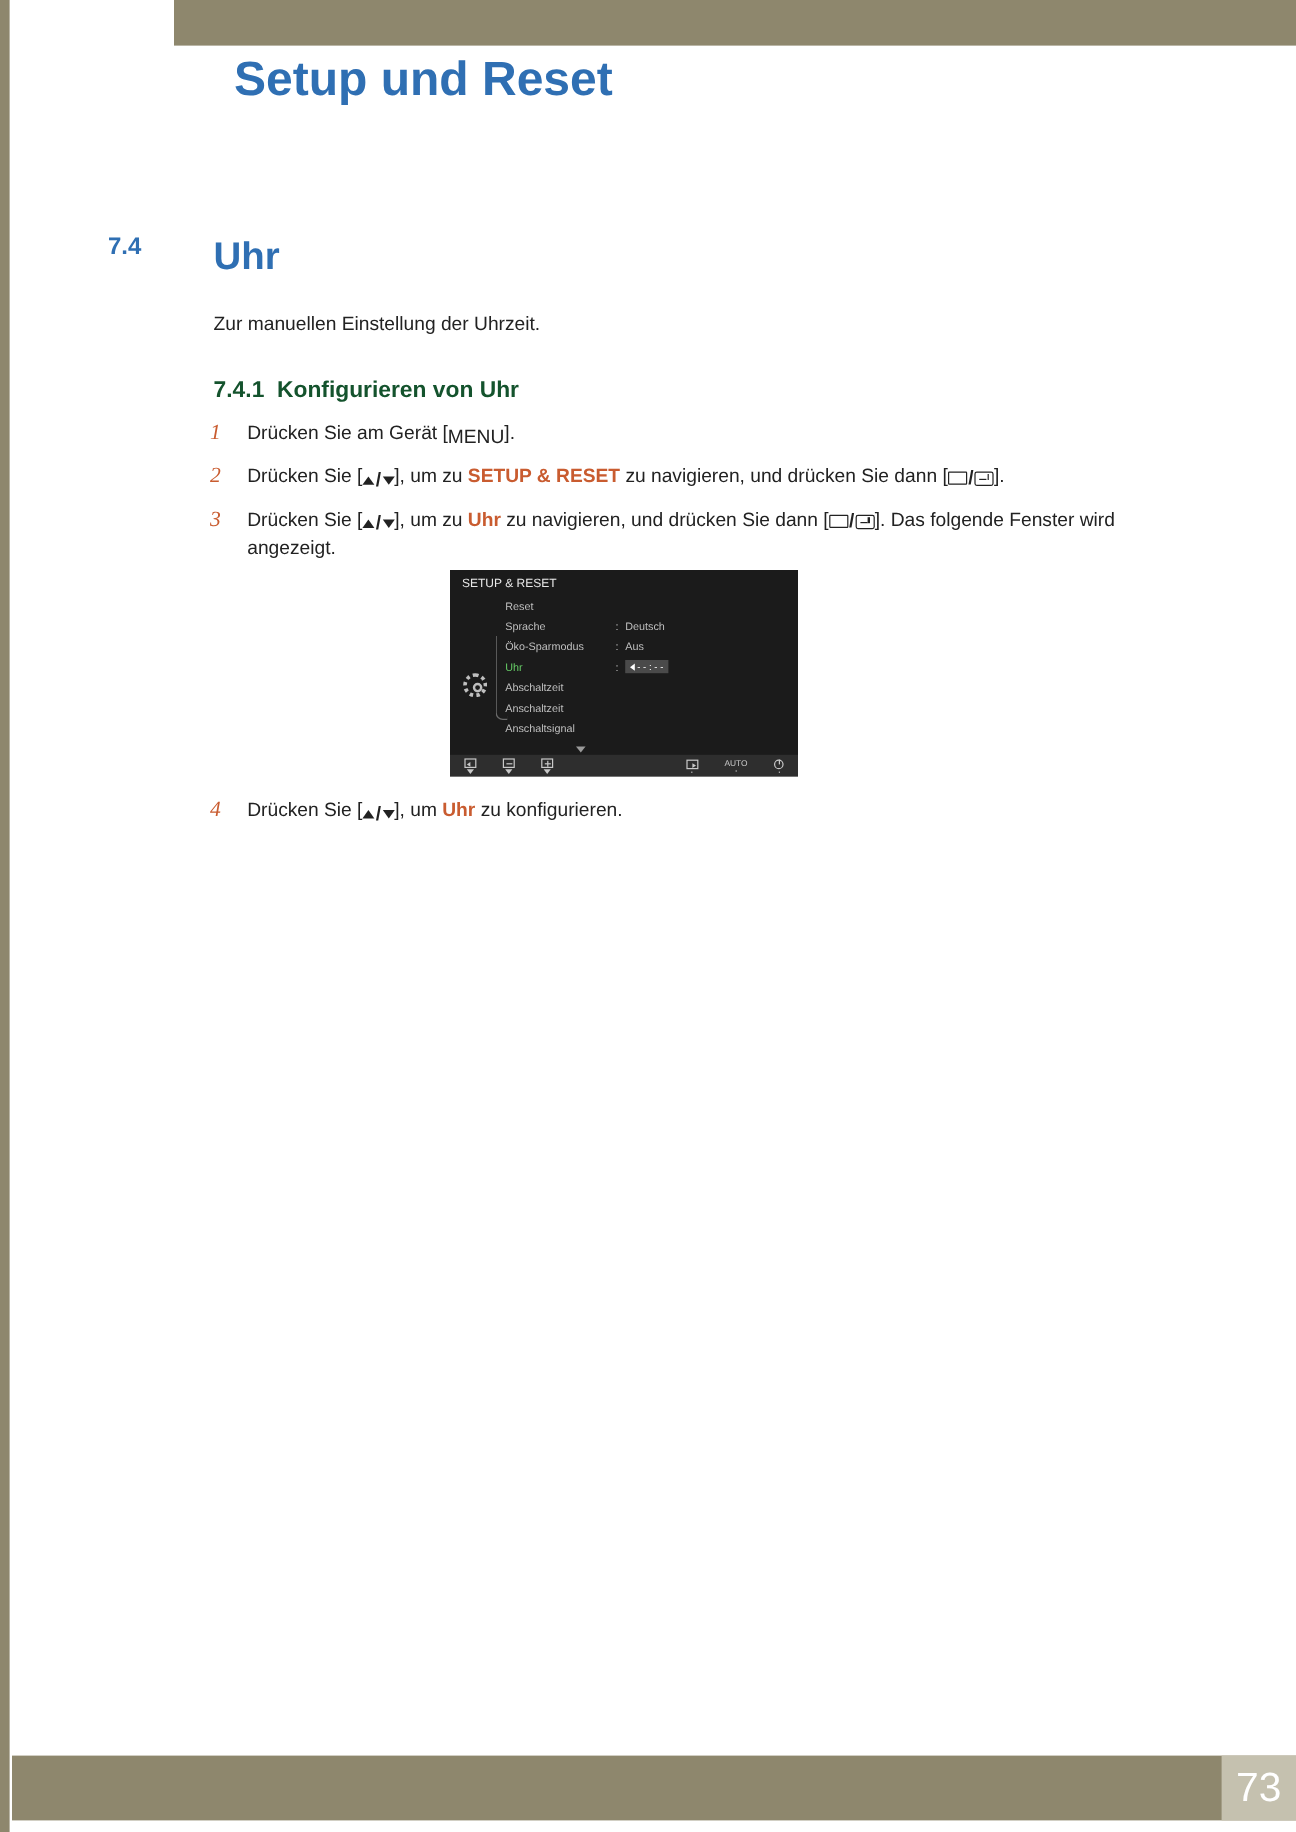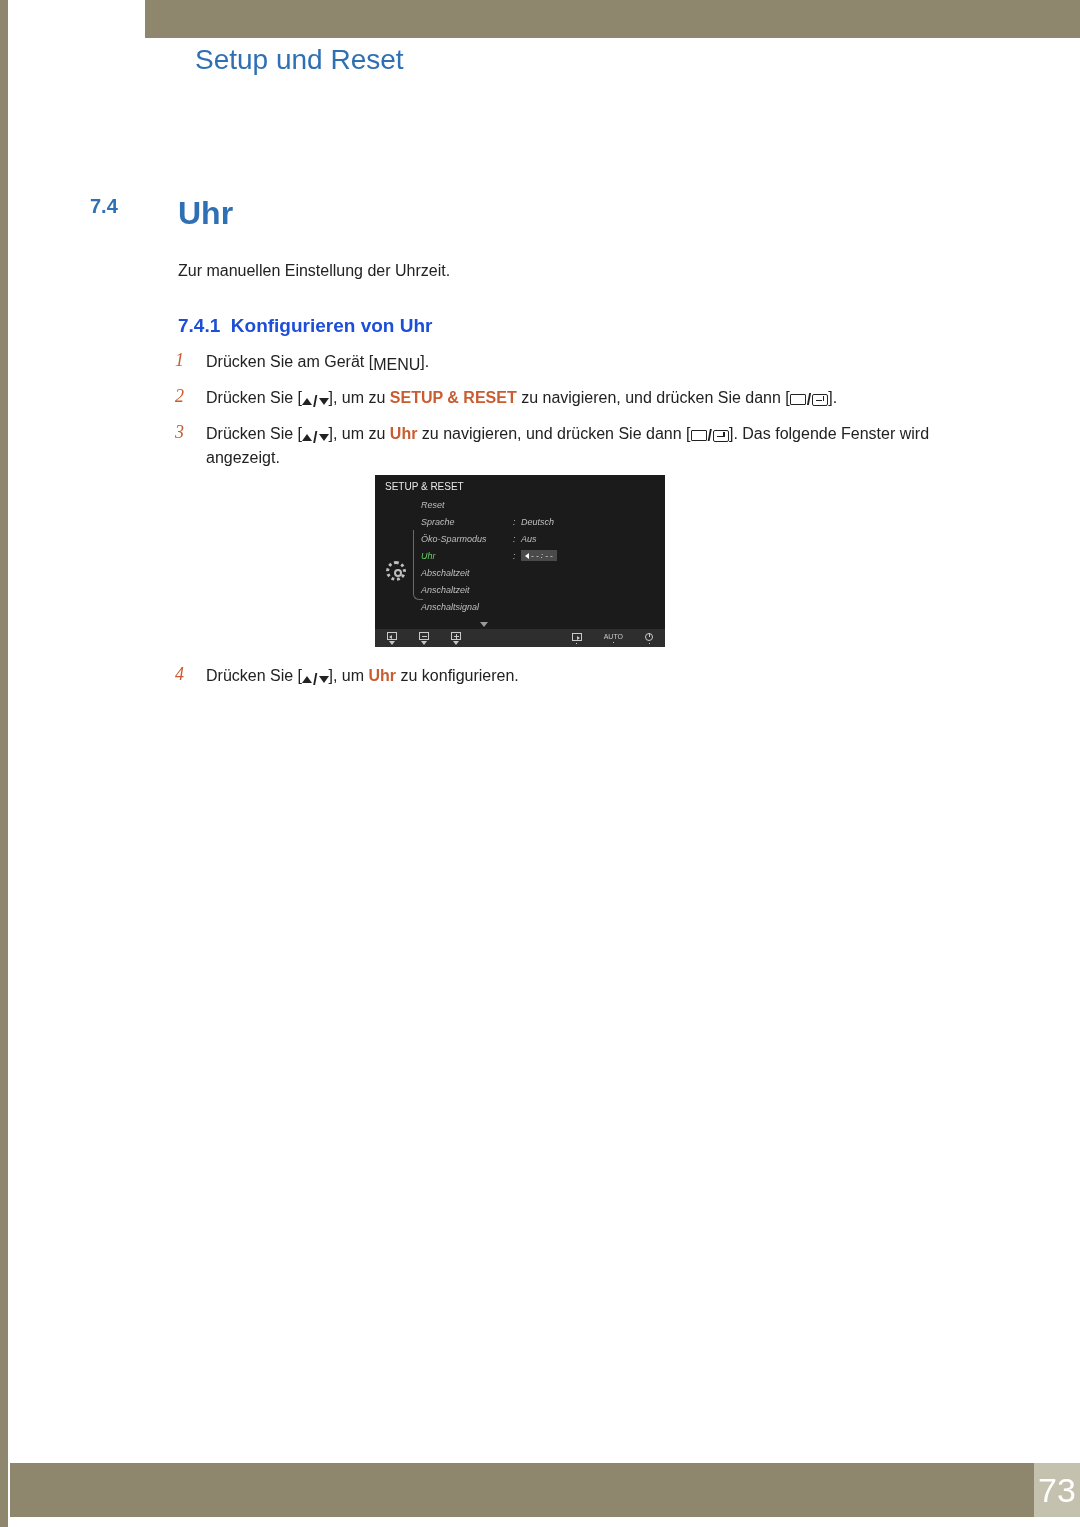--- a/index.html
+++ b/index.html
@@ -23,22 +23,22 @@
   }
   .chapter-tab {
     position: absolute;
     top: 0; left: 95px; width: 50px; height: 48px;
     background: #ffffff;
   }
   .page-title {
     position: absolute;
     top: 44px; left: 195px;
     color: #2f6fb3;
-    font-size: 28px;
-    font-weight: normal;
+    font-size: 40px;
+    font-weight: bold;
   }
   .section-num {
     position: absolute;
     top: 195px; left: 90px;
     color: #2f6fb3;
     font-size: 20px;
     font-weight: bold;
   }
   .section-title {
     position: absolute;
@@ -49,21 +49,21 @@
   }
   .section-desc {
     position: absolute;
     top: 262px; left: 178px;
     font-size: 16px;
     color: #222;
   }
   .subsection {
     position: absolute;
     top: 315px; left: 178px;
-    color: #1d4ed8;
+    color: #14532d;
     font-size: 19px;
     font-weight: bold;
   }
   .steps {
     position: absolute;
     top: 350px; left: 175px; right: 85px;
     font-size: 16px;
     color: #222;
   }
   .step { margin-bottom: 13px; display: flex; align-items: flex-start; gap: 17px; }
@@ -131,21 +131,21 @@
   }
   .gear {
     width: 20px; height: 20px; border-radius: 50%;
     border: 3px dotted #bfbfbf;
     position: relative;
   }
   .gear::after {
     content:""; position:absolute; top:5px; left:5px;
     width:4px; height:4px; border:2px solid #bfbfbf; border-radius:50%;
   }
-  .osd-items { flex: 1; padding-right: 22px; font-style: italic; }
+  .osd-items { flex: 1; padding-right: 22px; }
   .osd-row { display:flex; height: 17px; align-items:center; padding-left: 4px; }
   .osd-row .lbl { flex: 0 0 92px; }
   .osd-row .colon { flex: 0 0 8px; }
   .osd-row .val { flex: 1; }
   .osd-row.selected .lbl { color: #66cc66; }
   .osd-row.selected .val-box {
     background: #4a4a4a; color: #fff;
     display: inline-flex; align-items: center; gap: 2px;
     padding: 1px 4px; font-size: 8px;
   }
@@ -184,21 +184,21 @@
     position: absolute;
     left: 10px; right: 0; bottom: 10px; height: 54px;
     background: #8e876d;
     display: flex; justify-content: flex-end; align-items: stretch;
   }
   .footer-label {
     display:flex; align-items:center;
     color: #fff; font-size: 17px; padding-right: 16px;
   }
   .footer-page {
-    width: 46px; background: #c5c1af;
+    width: 62px; background: #c5c1af;
     color: #fff; font-size: 34px;
     display:flex; align-items:center; justify-content:center;
   }
 </style>
 </head>
 <body>
 
 <div class="left-edge"></div>
 <div class="top-bar"></div>
 <div class="chapter-tab"></div>

